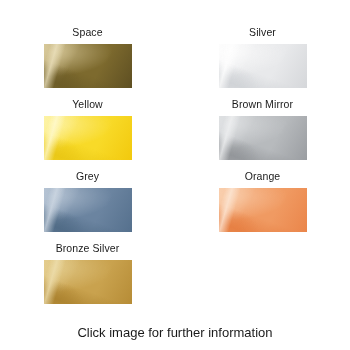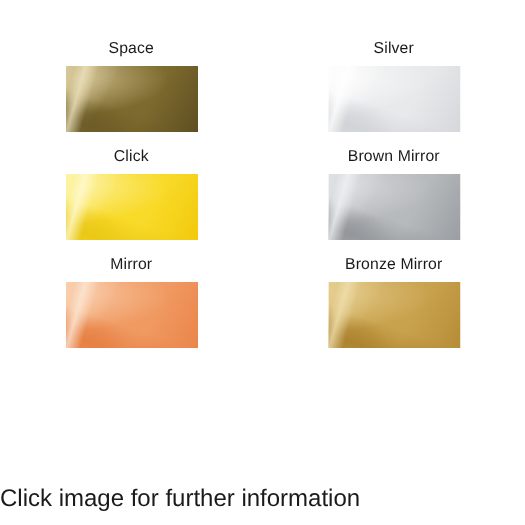--- a/index.html
+++ b/index.html
@@ -72,22 +72,22 @@
   .swatch-chip .streak {
     position: absolute;
     inset: 0;
   }
 
   .footer-note {
     position: absolute;
     left: 0;
     right: 0;
     top: 326px;
-    text-align: left;
-    font-size: 16px;
+    text-align: center;
+    font-size: 13px;
     line-height: 14px;
     color: #1a1a1a;
   }
 </style>
 </head>
 <body>
 
 <div class="palette-page">
 
   <div class="swatch-grid">
@@ -104,50 +104,58 @@
     <div class="swatch-cell">
       <div class="swatch-label">Silver</div>
       <div class="swatch-chip" id="chip-1">
         <div class="body" style="background: linear-gradient(118deg, rgb(253, 253, 253) 0%, rgb(232, 233, 235) 34%, rgb(232, 233, 235) 62%, rgb(213, 215, 218) 100%);"></div>
         <div class="sheen" style="background: radial-gradient(120% 95% at 8% 18%, rgb(253, 253, 253) 0%, rgba(255, 255, 255, 0) 58%), radial-gradient(70% 80% at 2% 96%, rgb(205, 208, 212) 0%, rgba(255, 255, 255, 0) 62%); opacity: 0.85;"></div>
         <div class="streak" style="background: linear-gradient(106deg, rgba(255, 255, 255, 0) 6%, rgb(255, 255, 255) 13%, rgba(255, 255, 255, 0) 22%), linear-gradient(200deg, rgba(255, 255, 255, 0) 62%, rgb(205, 208, 212) 88%, rgba(255, 255, 255, 0) 100%); opacity: 0.7;"></div>
       </div>
     </div>
 
     <div class="swatch-cell">
-      <div class="swatch-label">Click</div>
+      <div class="swatch-label">Yellow</div>
       <div class="swatch-chip" id="chip-2">
         <div class="body" style="background: linear-gradient(118deg, rgb(253, 243, 166) 0%, rgb(248, 218, 40) 34%, rgb(248, 218, 40) 62%, rgb(242, 201, 13) 100%);"></div>
         <div class="sheen" style="background: radial-gradient(120% 95% at 8% 18%, rgb(253, 243, 166) 0%, rgba(255, 255, 255, 0) 58%), radial-gradient(70% 80% at 2% 96%, rgb(232, 197, 19) 0%, rgba(255, 255, 255, 0) 62%); opacity: 0.85;"></div>
         <div class="streak" style="background: linear-gradient(106deg, rgba(255, 255, 255, 0) 6%, rgb(255, 251, 216) 13%, rgba(255, 255, 255, 0) 22%), linear-gradient(200deg, rgba(255, 255, 255, 0) 62%, rgb(232, 197, 19) 88%, rgba(255, 255, 255, 0) 100%); opacity: 0.7;"></div>
       </div>
     </div>
 
 
     <div class="swatch-cell">
       <div class="swatch-label">Brown Mirror</div>
       <div class="swatch-chip" id="chip-4">
         <div class="body" style="background: linear-gradient(118deg, rgb(223, 225, 227) 0%, rgb(183, 186, 189) 34%, rgb(183, 186, 189) 62%, rgb(154, 157, 161) 100%);"></div>
         <div class="sheen" style="background: radial-gradient(120% 95% at 8% 18%, rgb(223, 225, 227) 0%, rgba(255, 255, 255, 0) 58%), radial-gradient(70% 80% at 2% 96%, rgb(142, 145, 149) 0%, rgba(255, 255, 255, 0) 62%); opacity: 0.85;"></div>
         <div class="streak" style="background: linear-gradient(106deg, rgba(255, 255, 255, 0) 6%, rgb(242, 243, 244) 13%, rgba(255, 255, 255, 0) 22%), linear-gradient(200deg, rgba(255, 255, 255, 0) 62%, rgb(142, 145, 149) 88%, rgba(255, 255, 255, 0) 100%); opacity: 0.7;"></div>
       </div>
     </div>
 
+    <div class="swatch-cell">
+      <div class="swatch-label">Grey</div>
+      <div class="swatch-chip" id="chip-5">
+        <div class="body" style="background: linear-gradient(118deg, rgb(182, 196, 212) 0%, rgb(107, 132, 160) 34%, rgb(107, 132, 160) 62%, rgb(85, 112, 141) 100%);"></div>
+        <div class="sheen" style="background: radial-gradient(120% 95% at 8% 18%, rgb(182, 196, 212) 0%, rgba(255, 255, 255, 0) 58%), radial-gradient(70% 80% at 2% 96%, rgb(77, 104, 131) 0%, rgba(255, 255, 255, 0) 62%); opacity: 0.85;"></div>
+        <div class="streak" style="background: linear-gradient(106deg, rgba(255, 255, 255, 0) 6%, rgb(211, 220, 230) 13%, rgba(255, 255, 255, 0) 22%), linear-gradient(200deg, rgba(255, 255, 255, 0) 62%, rgb(77, 104, 131) 88%, rgba(255, 255, 255, 0) 100%); opacity: 0.7;"></div>
+      </div>
+    </div>
 
     <div class="swatch-cell">
-      <div class="swatch-label">Mirror</div>
+      <div class="swatch-label">Orange</div>
       <div class="swatch-chip" id="chip-6">
         <div class="body" style="background: linear-gradient(118deg, rgb(249, 207, 174) 0%, rgb(240, 154, 98) 34%, rgb(240, 154, 98) 62%, rgb(234, 133, 74) 100%);"></div>
         <div class="sheen" style="background: radial-gradient(120% 95% at 8% 18%, rgb(249, 207, 174) 0%, rgba(255, 255, 255, 0) 58%), radial-gradient(70% 80% at 2% 96%, rgb(229, 124, 63) 0%, rgba(255, 255, 255, 0) 62%); opacity: 0.85;"></div>
         <div class="streak" style="background: linear-gradient(106deg, rgba(255, 255, 255, 0) 6%, rgb(253, 235, 220) 13%, rgba(255, 255, 255, 0) 22%), linear-gradient(200deg, rgba(255, 255, 255, 0) 62%, rgb(229, 124, 63) 88%, rgba(255, 255, 255, 0) 100%); opacity: 0.7;"></div>
       </div>
     </div>
 
     <div class="swatch-cell">
-      <div class="swatch-label">Bronze Mirror</div>
+      <div class="swatch-label">Bronze Silver</div>
       <div class="swatch-chip" id="chip-7">
         <div class="body" style="background: linear-gradient(118deg, rgb(228, 205, 142) 0%, rgb(201, 162, 78) 34%, rgb(201, 162, 78) 62%, rgb(182, 140, 54) 100%);"></div>
         <div class="sheen" style="background: radial-gradient(120% 95% at 8% 18%, rgb(228, 205, 142) 0%, rgba(255, 255, 255, 0) 58%), radial-gradient(70% 80% at 2% 96%, rgb(168, 127, 44) 0%, rgba(255, 255, 255, 0) 62%); opacity: 0.85;"></div>
         <div class="streak" style="background: linear-gradient(106deg, rgba(255, 255, 255, 0) 6%, rgb(240, 226, 180) 13%, rgba(255, 255, 255, 0) 22%), linear-gradient(200deg, rgba(255, 255, 255, 0) 62%, rgb(168, 127, 44) 88%, rgba(255, 255, 255, 0) 100%); opacity: 0.7;"></div>
       </div>
     </div>
 
   </div>
 
   <div class="footer-note">Click image for further information</div>

